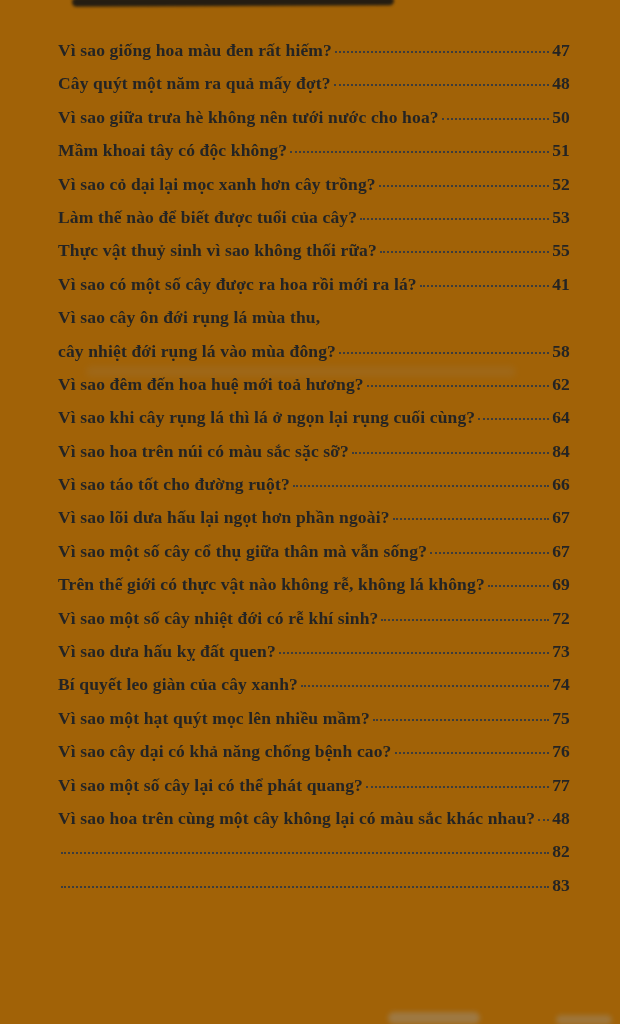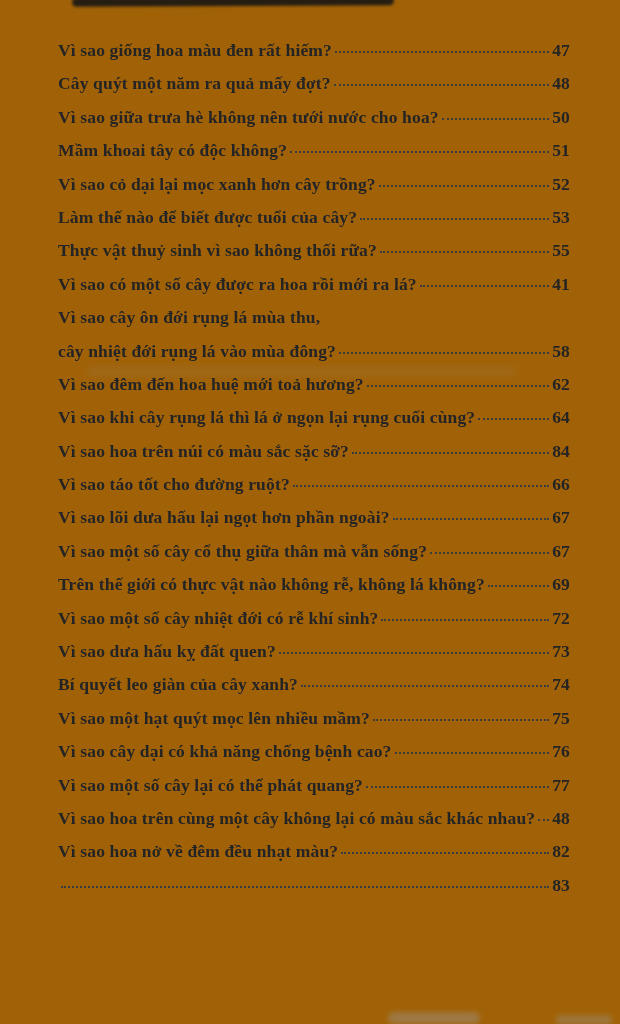--- a/index.html
+++ b/index.html
@@ -212,21 +212,20 @@
         <span class="title">Vì sao một số cây lại có thể phát quang?</span>
         <span class="leader"></span>
         <span class="pagenum">77</span>
       </div>
       <div class="row">
         <span class="title">Vì sao hoa trên cùng một cây không lại có màu sắc khác nhau?</span>
         <span class="leader"></span>
         <span class="pagenum">48</span>
       </div>
       <div class="row">
-        <span class="title">Vì sao hoa nở về đêm đều nhạt màu?</span>
         <span class="leader"></span>
         <span class="pagenum">82</span>
       </div>
       <div class="row">
         <span class="leader"></span>
         <span class="pagenum">83</span>
       </div>
     </div>
   <div class="smudge-bottom-center"></div>
   <div class="smudge-bottom-right"></div>

